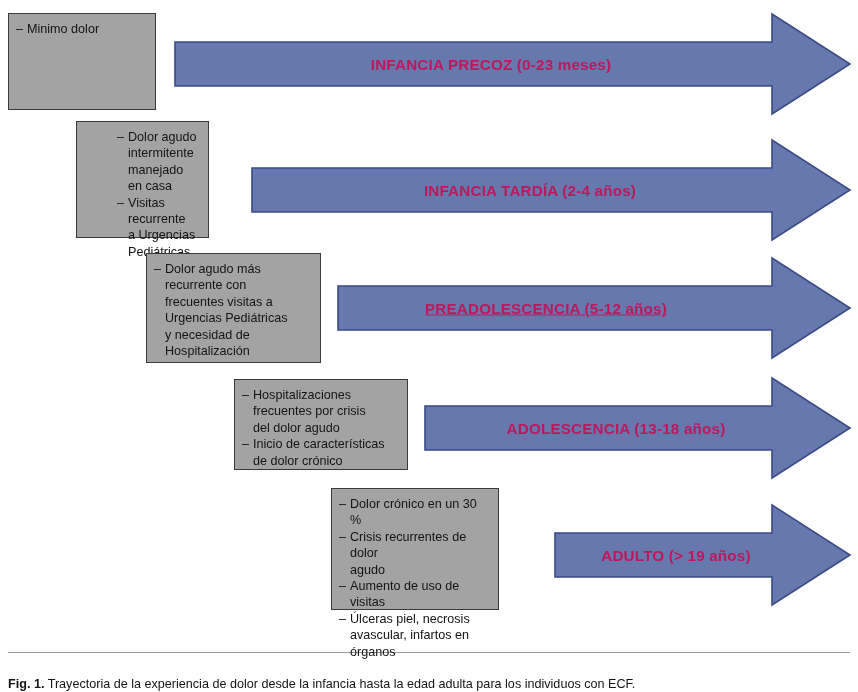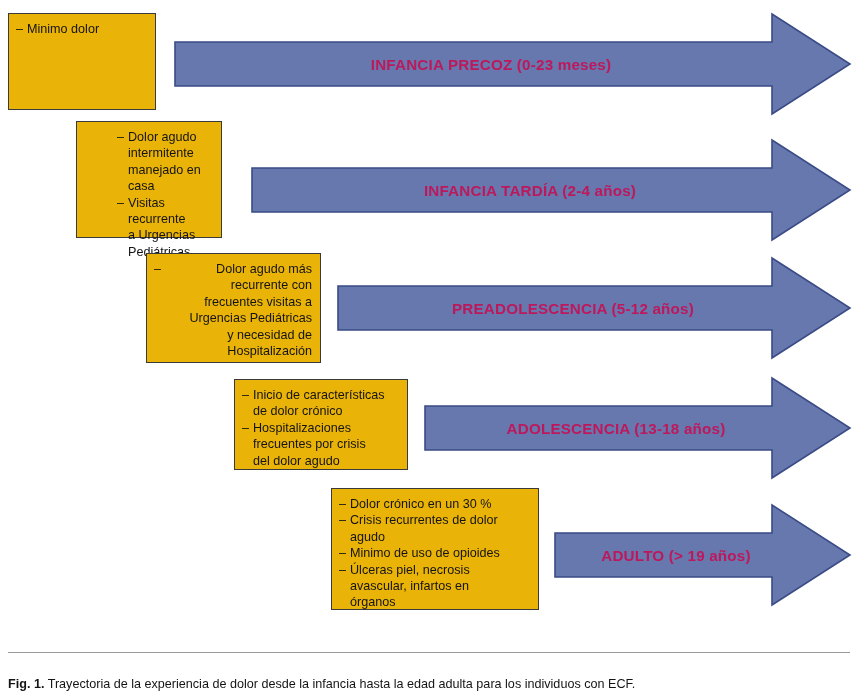--- a/index.html
+++ b/index.html
@@ -27,21 +27,21 @@
     position: absolute;
     left: 0;
     width: 858px;
   }
 
   
   .note-box {
     position: absolute;
     box-sizing: border-box;
     border: 1.4px solid #3a3a3a;
-    background: #eab308;
+    background: #a3a3a3;
     padding: 7px 8px 7px 7px;
     font-size: 12.6px;
     line-height: 16.4px;
     color: #141414;
     z-index: 3;
   }
   .note-list {
     margin: 0;
     padding: 0;
     list-style: none;
@@ -119,85 +119,85 @@
 
     <div class="arrow" style="left:175px; top:14px; width:675px; height:100px;">
       <svg viewBox="0 0 675 100" preserveAspectRatio="none">
         <polygon points="0,28 597,28 597,0 675,50 597,100 597,72 0,72" fill="#6678ad" stroke="#3a4b86" stroke-width="1.6"></polygon>
       </svg>
     </div>
     <div class="arrow-label" style="left:491px; top:64px;">INFANCIA PRECOZ (0-23 meses)</div>
   </div>
 
   <div class="row">
-    <div class="note-box" style="left:76px; top:121px; width:146px; height:117px;padding-left:40px;">
+    <div class="note-box" style="left:76px; top:121px; width:133px; height:117px;padding-left:40px;">
       <ul class="note-list">
         <li class="note-item">Dolor agudo
 intermitente
 manejado en casa</li>
         <li class="note-item">Visitas recurrente
 a Urgencias
 Pediátricas</li>
       </ul>
     </div>
 
     <div class="arrow" style="left:252px; top:140px; width:598px; height:100px;">
       <svg viewBox="0 0 598 100" preserveAspectRatio="none">
         <polygon points="0,28 520,28 520,0 598,50 520,100 520,72 0,72" fill="#6678ad" stroke="#3a4b86" stroke-width="1.6"></polygon>
       </svg>
     </div>
     <div class="arrow-label" style="left:530px; top:190px;">INFANCIA TARDÍA (2-4 años)</div>
   </div>
 
   <div class="row">
-    <div class="note-box" style="left:146px; top:253px; width:175px; height:110px;text-align:right;">
+    <div class="note-box" style="left:146px; top:253px; width:175px; height:110px;">
       <ul class="note-list">
         <li class="note-item">Dolor agudo más
 recurrente con
 frecuentes visitas a
 Urgencias Pediátricas
 y necesidad de
 Hospitalización</li>
       </ul>
     </div>
 
     <div class="arrow" style="left:338px; top:258px; width:512px; height:100px;">
       <svg viewBox="0 0 512 100" preserveAspectRatio="none">
         <polygon points="0,28 434,28 434,0 512,50 434,100 434,72 0,72" fill="#6678ad" stroke="#3a4b86" stroke-width="1.6"></polygon>
       </svg>
     </div>
-    <div class="arrow-label" style="left:573px; top:308px;">PREADOLESCENCIA (5-12 años)</div>
+    <div class="arrow-label" style="left:546px; top:308px;text-decoration:underline;">PREADOLESCENCIA (5-12 años)</div>
   </div>
 
   <div class="row">
     <div class="note-box" style="left:234px; top:379px; width:174px; height:91px;">
       <ul class="note-list">
-        <li class="note-item">Inicio de características
-de dolor crónico</li>
         <li class="note-item">Hospitalizaciones
 frecuentes por crisis
 del dolor agudo</li>
+        <li class="note-item">Inicio de características
+de dolor crónico</li>
       </ul>
     </div>
 
     <div class="arrow" style="left:425px; top:378px; width:425px; height:100px;">
       <svg viewBox="0 0 425 100" preserveAspectRatio="none">
         <polygon points="0,28 347,28 347,0 425,50 347,100 347,72 0,72" fill="#6678ad" stroke="#3a4b86" stroke-width="1.6"></polygon>
       </svg>
     </div>
     <div class="arrow-label" style="left:616px; top:428px;">ADOLESCENCIA (13-18 años)</div>
   </div>
 
   <div class="row">
-    <div class="note-box" style="left:331px; top:488px; width:208px; height:122px;">
+    <div class="note-box" style="left:331px; top:488px; width:168px; height:122px;">
       <ul class="note-list">
         <li class="note-item">Dolor crónico en un 30 %</li>
         <li class="note-item">Crisis recurrentes de dolor
 agudo</li>
-        <li class="note-item">Minimo de uso de opioides</li>
+        <li class="note-item">Aumento de uso de visitas</li>
         <li class="note-item">Úlceras piel, necrosis
 avascular, infartos en
 órganos</li>
       </ul>
     </div>
 
     <div class="arrow" style="left:555px; top:505px; width:295px; height:100px;">
       <svg viewBox="0 0 295 100" preserveAspectRatio="none">
         <polygon points="0,28 217,28 217,0 295,50 217,100 217,72 0,72" fill="#6678ad" stroke="#3a4b86" stroke-width="1.6"></polygon>
       </svg>

